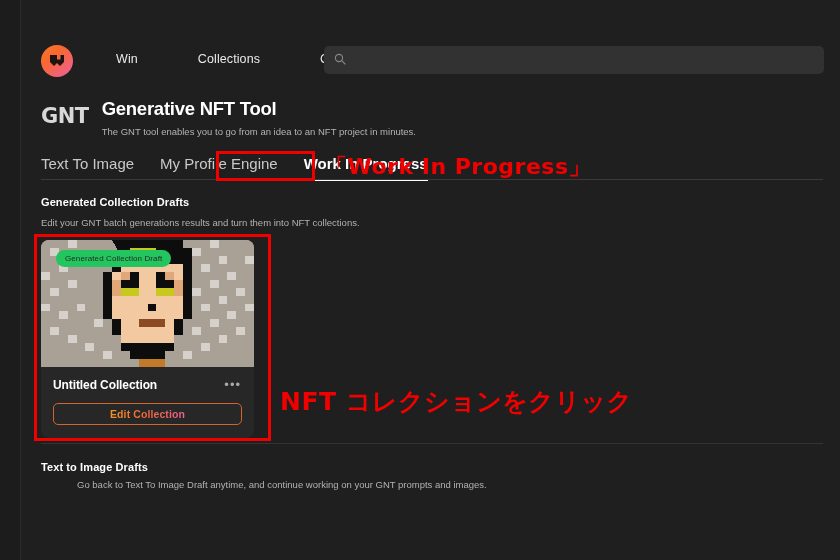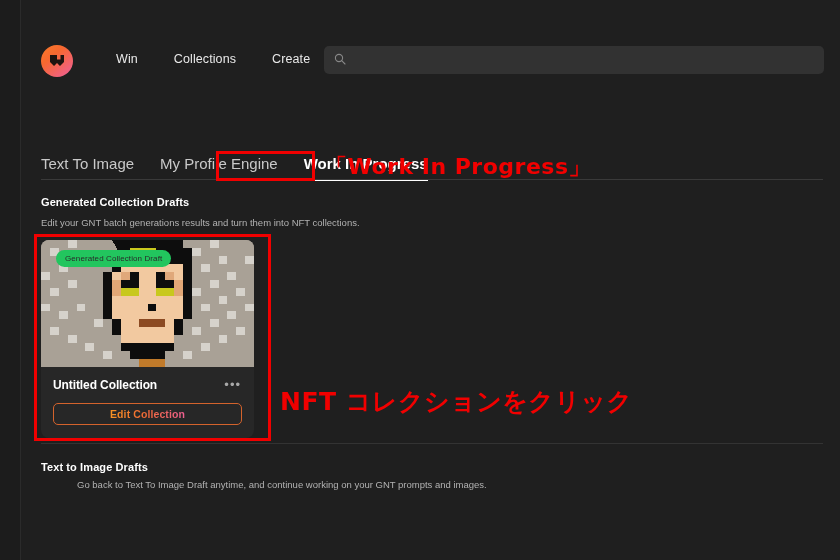--- a/index.html
+++ b/index.html
@@ -51,21 +51,21 @@
     display: flex;
     align-items: center;
     justify-content: center;
   }
   .logo svg { display: block; }
 
   .nav-links {
     position: absolute;
     left: 95px; top: 52px;
     display: flex;
-    gap: 36px;
+    gap: 60px;
   }
   .nav-links a {
     color: #e9e9e9;
     font-size: 12.5px;
     text-decoration: none;
     letter-spacing: .1px;
   }
 
   .searchbar {
     position: absolute;
@@ -309,20 +309,29 @@
       <span>
         <svg width="12" height="12" viewBox="0 0 12 12" fill="none">
           <circle cx="5" cy="5" r="3.6" stroke="#cfcfcf" stroke-width="1.1"></circle>
           <line x1="7.7" y1="7.7" x2="11" y2="11" stroke="#cfcfcf" stroke-width="1.1" stroke-linecap="round"></line>
         </svg>
       </span>
       <input type="text" value="" placeholder="" style="">
     </div>
   </div>
 
+  <div class="titleblock">
+    <div class="gnt-logo">
+      <span>GNT</span>
+    </div>
+    <div>
+      <h1 class="page-title">Generative NFT Tool</h1>
+      <div class="page-sub">The GNT tool enables you to go from an idea to an NFT project in minutes.</div>
+    </div>
+  </div>
 
   <div class="tabs">
     <div class="tab">Text To Image</div>
     <div class="tab">My Profile Engine</div>
     <div class="tab active">Work In Progress</div>
   </div>
   <div class="tabs-rule"></div>
 
   <div class="section-title" id="gen-title">Generated Collection Drafts</div>
   <div class="section-sub" id="gen-sub">Edit your GNT batch generations results and turn them into NFT collections.</div>

